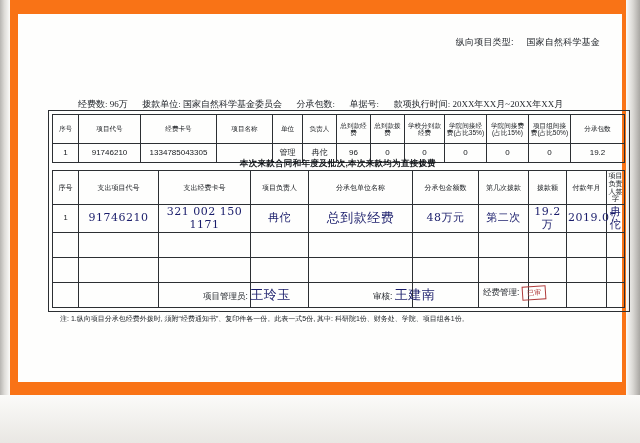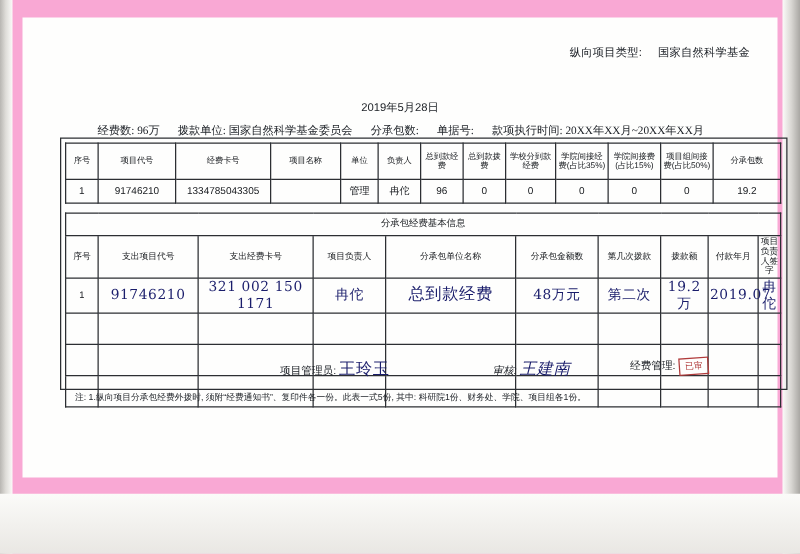--- a/index.html
+++ b/index.html
@@ -10,21 +10,21 @@
     width: 640px;
     height: 443px;
     background: #ffffff;
     font-family: "Liberation Sans", sans-serif;
     overflow: hidden;
   }
   #page {
     position: relative;
     width: 640px;
     height: 443px;
-    background: #f9a8d4;
+    background: #f97316;
   }
   
   .sheet {
     position: absolute;
     left: 18px;
     top: 14px;
     width: 604px;
     height: 368px;
     background: #fefefd;
     box-shadow: 0 0 0 0 transparent;
@@ -156,33 +156,33 @@
     display: inline-block;
     border: 1px solid #b03a3a;
     color: #b03a3a;
     font-size: 7px;
     padding: 1px 4px;
     transform: rotate(-4deg);
   }
 
   .sign-row {
     position: absolute;
-    left: 46px;
+    left: 25px;
     top: 268px;
     width: 572px;
     height: 26px;
     font-size: 8.5px;
     color: #20242a;
   }
   .sign-item {
     position: absolute;
     white-space: nowrap;
   }
   .s1 { left: 160px; top: 4px; }
-  .s2 { left: 330px; top: 4px; font-style: italic; }
+  .s2 { left: 330px; top: 4px; }
   .s3 { left: 440px; top: 4px; }
 
   .note {
     position: absolute;
     left: 42px;
     top: 300px;
     width: 560px;
     font-size: 7px;
     color: #22262b;
     line-height: 1.5;
@@ -210,21 +210,20 @@
   <div class="edge-bottom"></div>
 
   <div class="sheet">
 
     <div class="hdr-right">
       <span class="lbl">纵向项目类型:</span>
       <span>国家自然科学基金</span>
     </div>
 
 
-    <div class="subdate">2019年5月28日</div>
 
     <div class="meta-row">
       <span>经费数: 96万</span>
       <span>拨款单位: 国家自然科学基金委员会</span>
       <span>分承包数:</span>
       <span>单据号:</span>
       <span>款项执行时间: 20XX年XX月~20XX年XX月</span>
     </div>
 
     <div id="outer-box" class="box-line"></div>
@@ -272,38 +271,36 @@
         <td>0</td>
         <td>0</td>
         <td>0</td>
         <td>0</td>
         <td>0</td>
         <td>19.2</td>
       </tr>
     </tbody>
       </table>
 
+    <div class="band">本次来款合同和年度及批次,本次来款均为直接拨费</div>
 
     <table class="grid" id="table-bottom">
       <colgroup>
         <col style="width:26px">
         <col style="width:80px">
         <col style="width:92px">
         <col style="width:58px">
         <col style="width:104px">
         <col style="width:66px">
         <col style="width:50px">
         <col style="width:38px">
         <col style="width:40px">
         <col style="width:18px">
       </colgroup>
       <tbody>
-          <tr>
-        <td class="hd merge-title" colspan="10">分承包经费基本信息</td>
-      </tr>
       <tr>
         <td class="sub">序号</td>
         <td class="sub">支出项目代号</td>
         <td class="sub">支出经费卡号</td>
         <td class="sub">项目负责人</td>
         <td class="sub">分承包单位名称</td>
         <td class="sub">分承包金额数</td>
         <td class="sub">第几次拨款</td>
         <td class="sub">拨款额</td>
         <td class="sub">付款年月</td>

